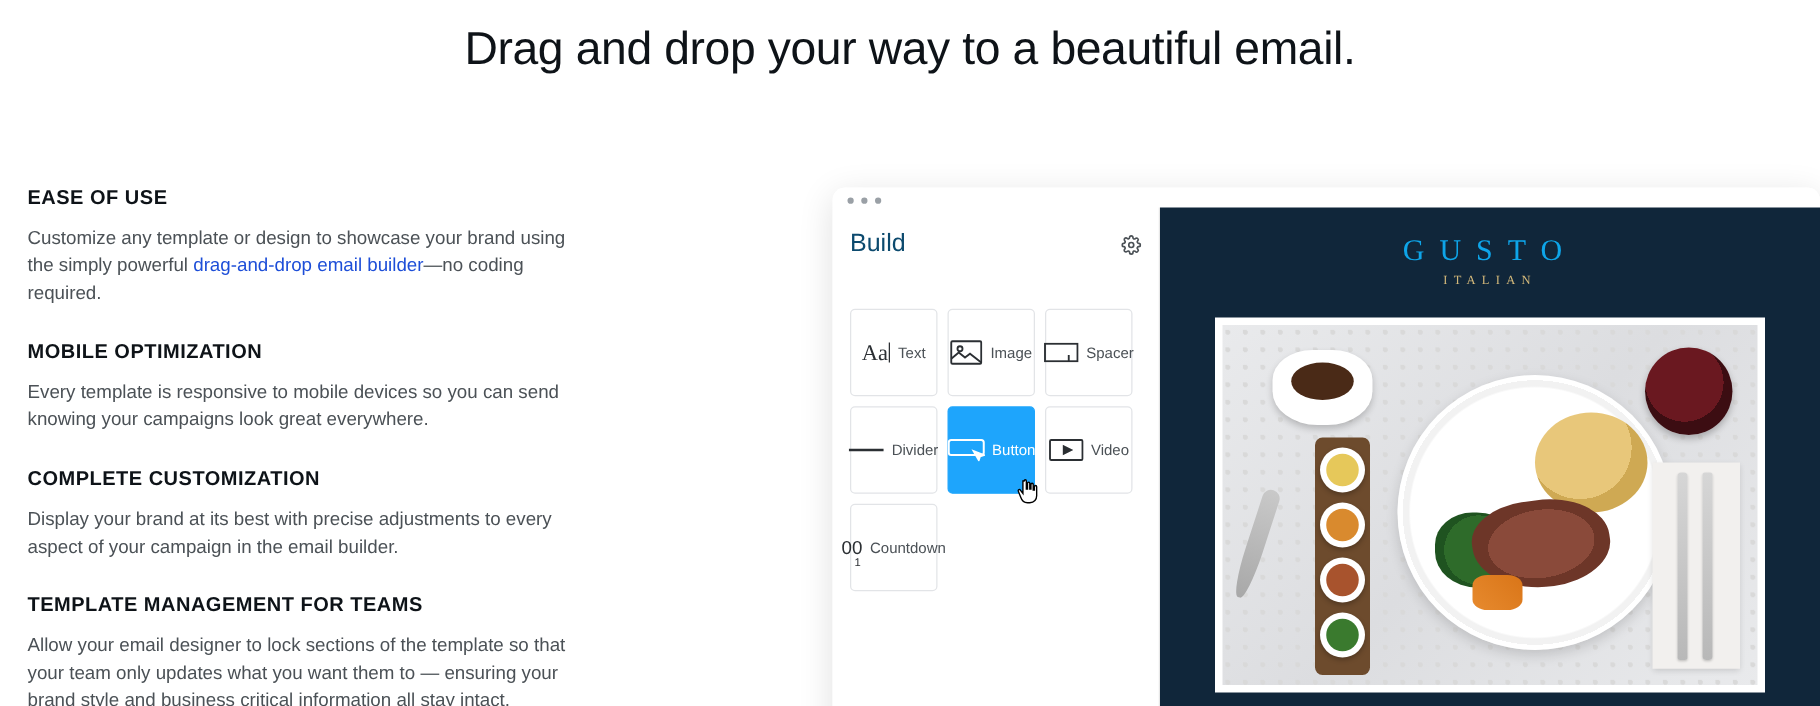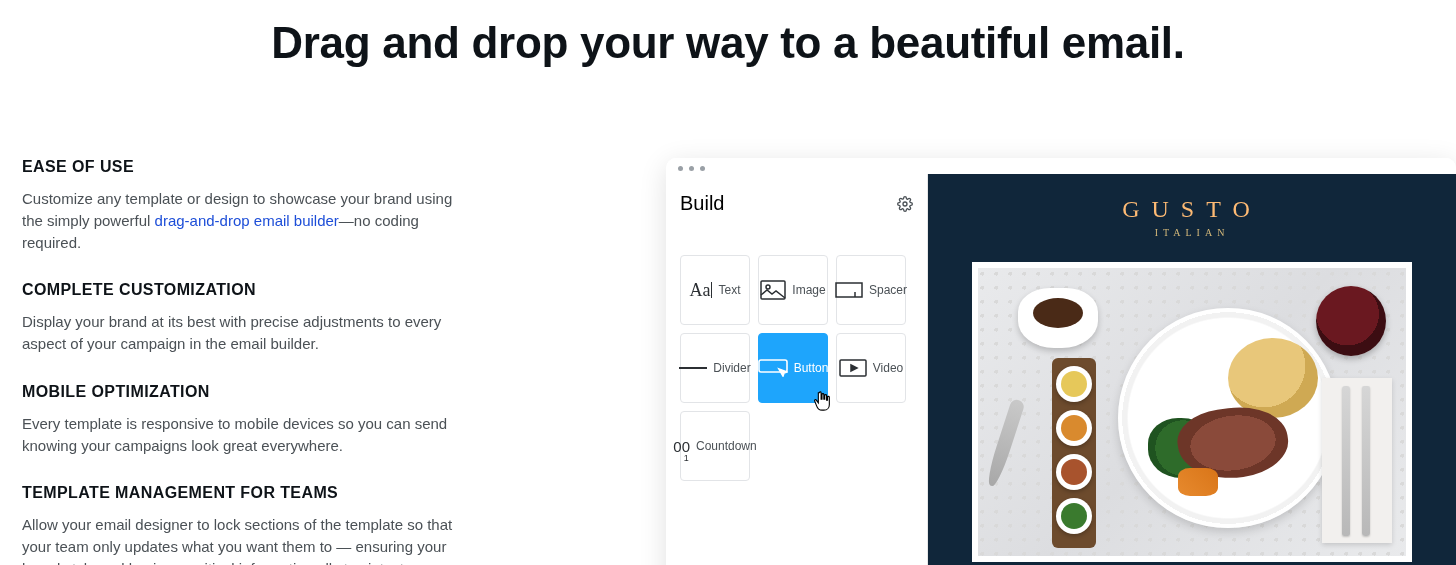--- a/index.html
+++ b/index.html
@@ -6,22 +6,22 @@
   body {
     font-family: -apple-system, BlinkMacSystemFont, "Segoe UI", Helvetica, Arial, sans-serif;
     background: #fff;
     color: #0e1318;
     width: 1456px;
     height: 565px;
     overflow: hidden;
     position: relative;
   }
   .headline {
-    font-size: 44px;
-    font-weight: 700;
+    font-size: 37px;
+    font-weight: 400;
     text-align: center;
     padding-top: 18px;
     letter-spacing: -0.3px;
   }
   .content-row {
     display: flex;
     align-items: flex-start;
     margin-top: 90px;
   }
   .features {
@@ -79,21 +79,21 @@
   .build-header {
     display: flex;
     justify-content: space-between;
     align-items: center;
     margin-bottom: 40px;
     margin-top: 6px;
   }
   .build-title {
     font-size: 20px;
     font-weight: 400;
-    color: #000000;
+    color: #0c4a6e;
   }
   .gear {
     width: 16px; height: 16px;
   }
   .tile-grid {
     display: grid;
     grid-template-columns: repeat(3, 70px);
     gap: 8px;
   }
   .tile {
@@ -139,21 +139,21 @@
   .preview {
     flex: 1;
     background: #10263a;
     display: flex;
     flex-direction: column;
     align-items: center;
   }
   .brand-name {
     font-family: "Times New Roman", serif;
     letter-spacing: 12px;
-    color: #fdba74;
+    color: #0ea5e9;
     font-size: 24px;
     margin-top: 22px;
   }
   .brand-sub {
     font-family: "Times New Roman", serif;
     letter-spacing: 5px;
     color: #d3b87a;
     font-size: 10px;
     margin-top: 4px;
   }
@@ -272,27 +272,27 @@
   <div class="features">
 
     <div class="feature-block">
       <div class="feature-title">EASE OF USE</div>
       <p class="feature-text">
         <span>Customize any template or design to showcase your brand using the simply powerful </span><a href="#">drag-and-drop email builder</a><span>—no coding required.</span>
       </p>
     </div>
 
     <div class="feature-block">
+      <div class="feature-title">MOBILE OPTIMIZATION</div>
+      <p class="feature-text">Every template is responsive to mobile devices so you can send knowing your campaigns look great everywhere.</p>
+    </div>
+
+    <div class="feature-block">
       <div class="feature-title">COMPLETE CUSTOMIZATION</div>
       <p class="feature-text">Display your brand at its best with precise adjustments to every aspect of your campaign in the email builder.</p>
-    </div>
-
-    <div class="feature-block">
-      <div class="feature-title">MOBILE OPTIMIZATION</div>
-      <p class="feature-text">Every template is responsive to mobile devices so you can send knowing your campaigns look great everywhere.</p>
     </div>
 
     <div class="feature-block">
       <div class="feature-title">TEMPLATE MANAGEMENT FOR TEAMS</div>
       <p class="feature-text">Allow your email designer to lock sections of the template so that your team only updates what you want them to — ensuring your brand style and business critical information all stay intact.</p>
     </div>
 
   </div>
 
   <div class="app-shell">

